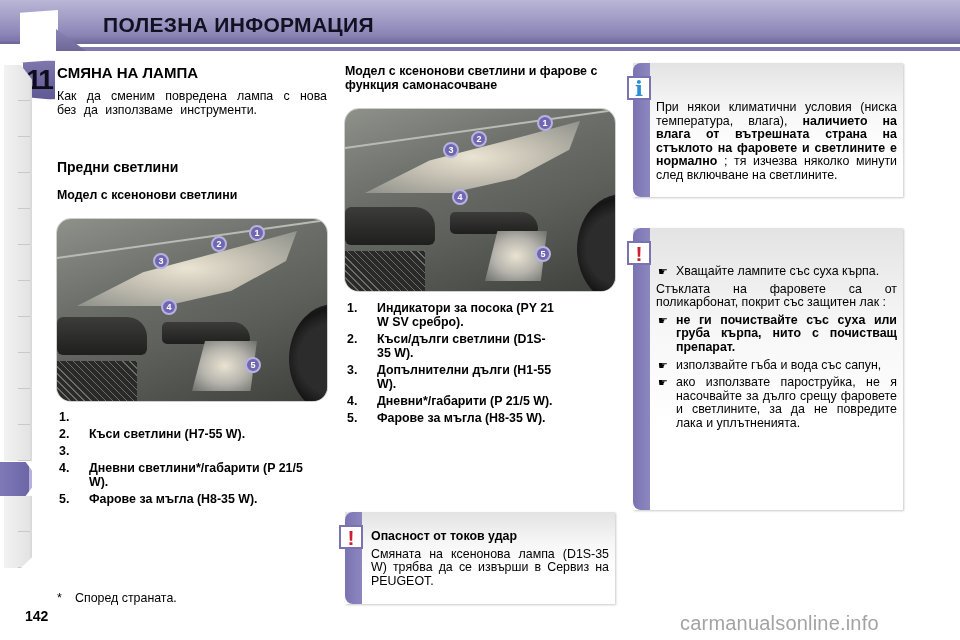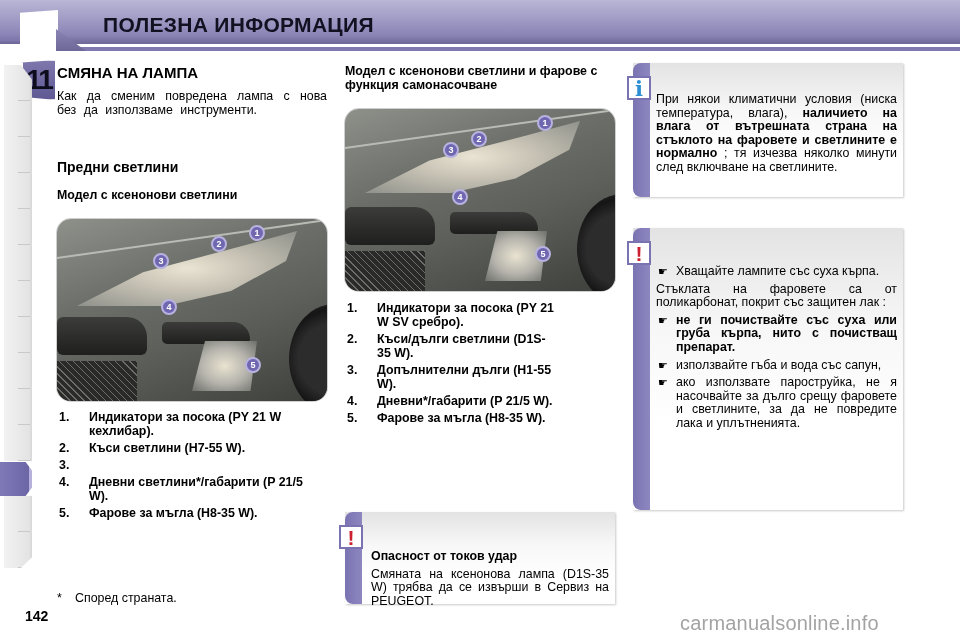--- a/index.html
+++ b/index.html
@@ -165,21 +165,20 @@
   <div class="callout" style="left:192px; top:6px;">1</div>
   <div class="callout" style="left:154px; top:17px;">2</div>
   <div class="callout" style="left:96px; top:34px;">3</div>
   <div class="callout" style="left:104px; top:80px;">4</div>
   <div class="callout" style="left:188px; top:138px;">5</div>
 </div>
 
 <ol class="legend" style="left:59px; top:410px; width:270px;">
   <li>
       <span class="n">1.</span>
-      <span class="t">Индикатори за посока (PY 21 W кехлибар).</span>
     </li>
   <li>
       <span class="n">2.</span>
       <span class="t">Къси светлини (H7-55 W).</span>
     </li>
   <li>
       <span class="n">3.</span>
     </li>
   <li>
       <span class="n">4.</span>
@@ -227,30 +226,30 @@
     </li>
   <li>
       <span class="n">5.</span>
       <span class="t">Фарове за мъгла (H8-35 W).</span>
     </li>
 </ol>
 
 <div class="box" style="left:345px; top:512px; width:270px; height:92px;">
   <div class="bar"></div>
   <div class="icon-sq icon-warn" style="top:13px;">!</div>
-  <div class="body" style="left:26px; top:18px; width:238px;margin-top:20px;">
+  <div class="body" style="left:26px; top:18px; width:238px;">
     <p style="font-weight:bold;">Опасност от токов удар</p>
     <p>Смяната на ксенонова лампа (D1S-35 W) трябва да се извърши в Сервиз на PEUGEOT.</p>
   </div>
 </div>
 
 <div class="box" style="left:633px; top:63px; width:270px; height:134px;">
   <div class="bar"></div>
   <div class="icon-sq icon-info" style="top:13px;">i</div>
-  <div class="body" style="left:23px; top:30px; width:241px;">
+  <div class="body" style="left:23px; top:38px; width:241px;">
     <p><span>При някои климатични условия (ниска температура, влага), </span><b>наличието на влага от вътрешната страна на стъклото на фаровете и светлините е нормално</b><span> ; тя изчезва няколко минути след включване на светлините.</span></p>
   </div>
 </div>
 
 <div class="box" style="left:633px; top:228px; width:270px; height:282px;">
   <div class="bar"></div>
   <div class="icon-sq icon-warn" style="top:13px;">!</div>
   <div class="body" style="left:23px; top:37px; width:241px;">
     <div class="bullet">
         <span class="hand">☛</span>

